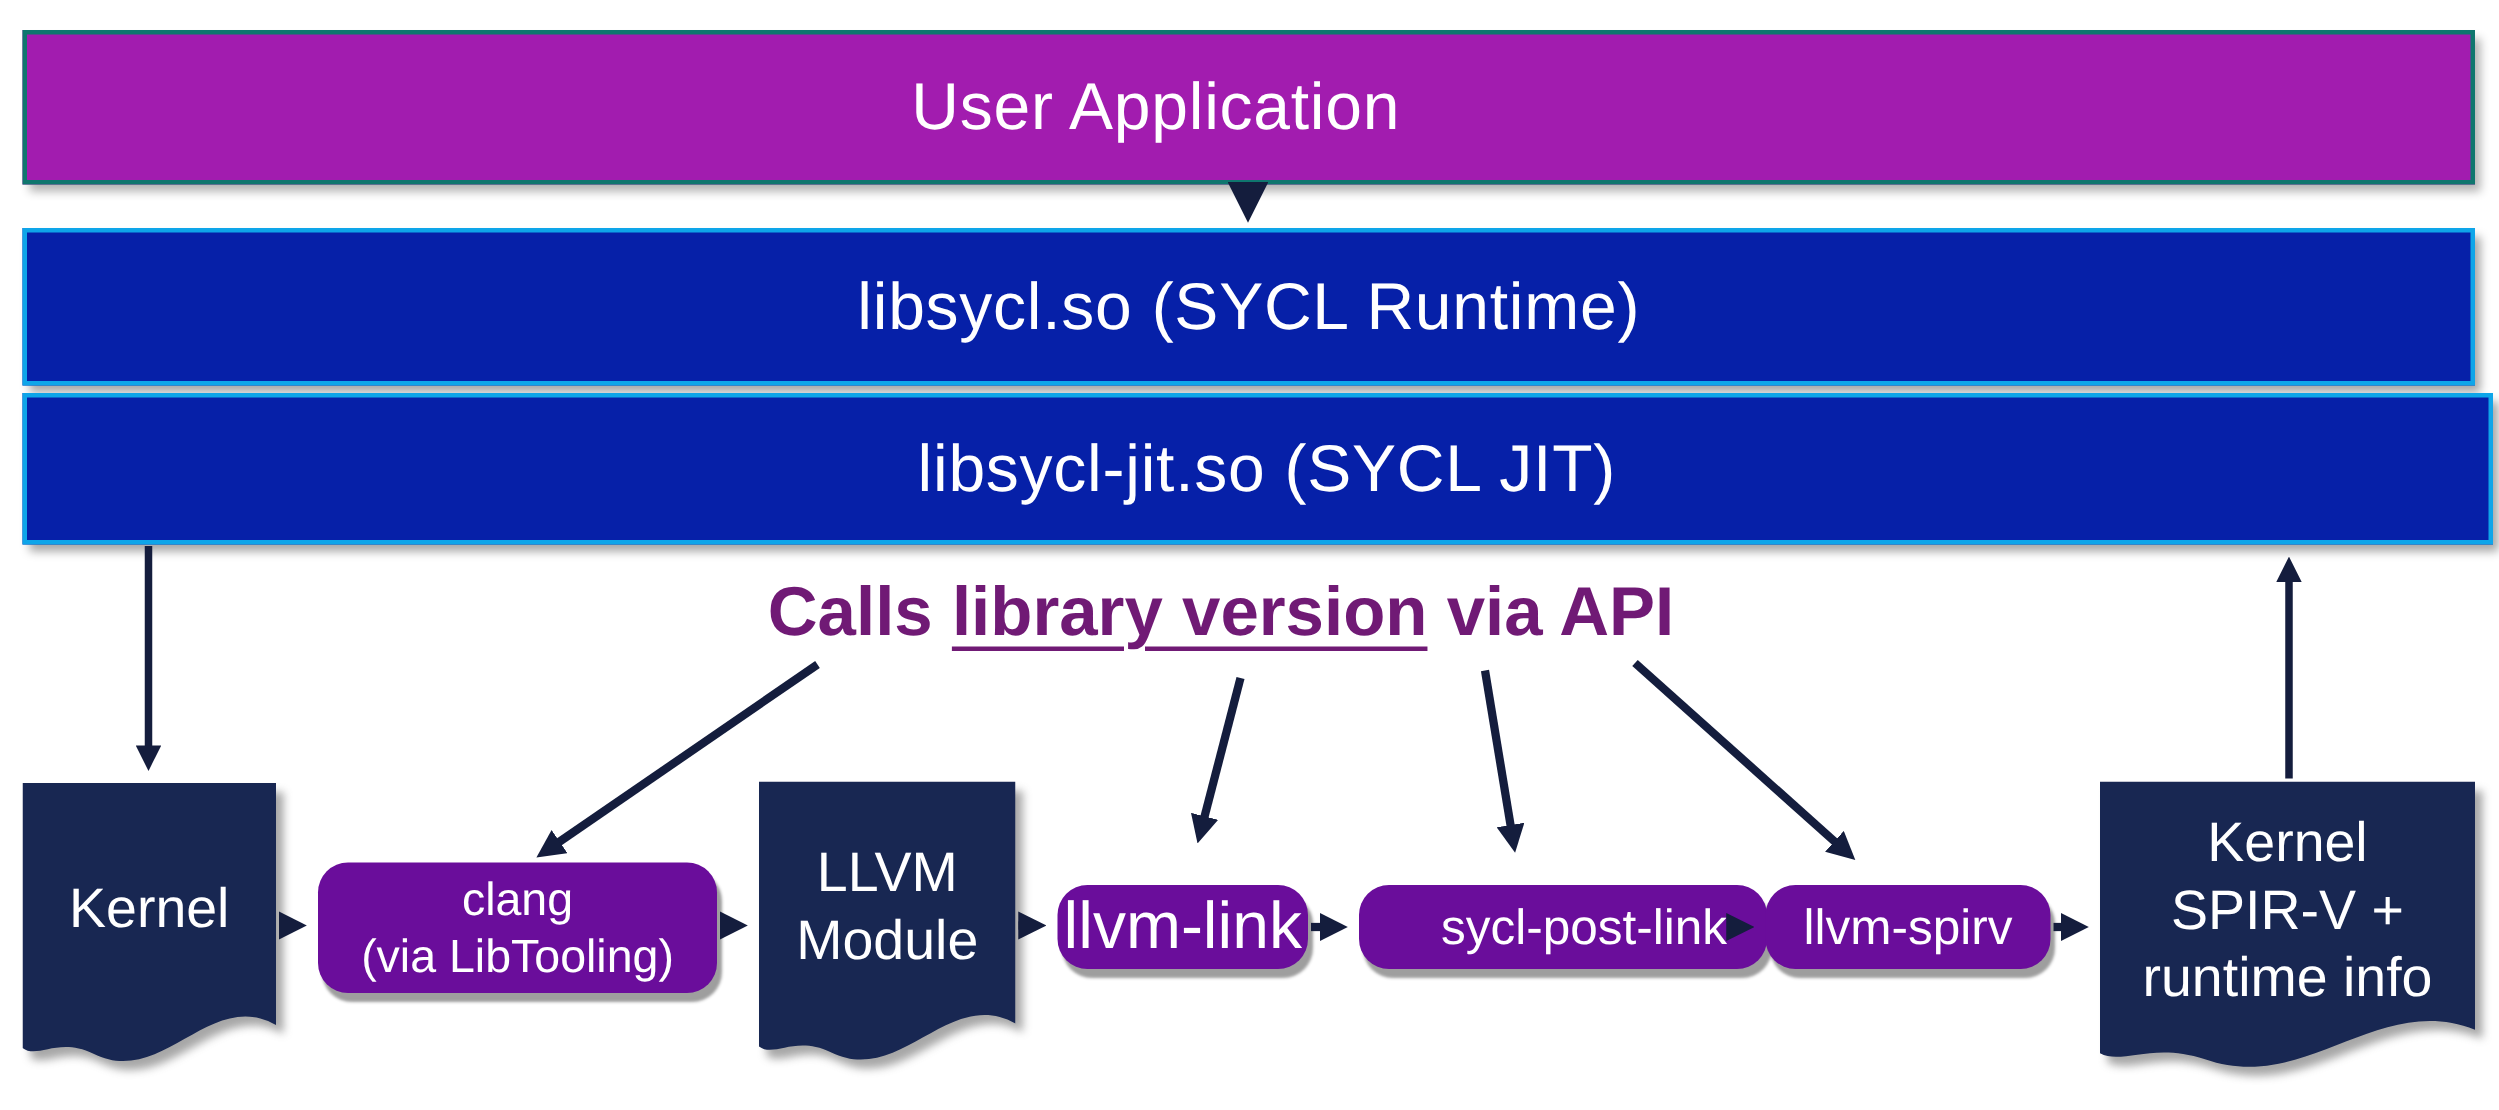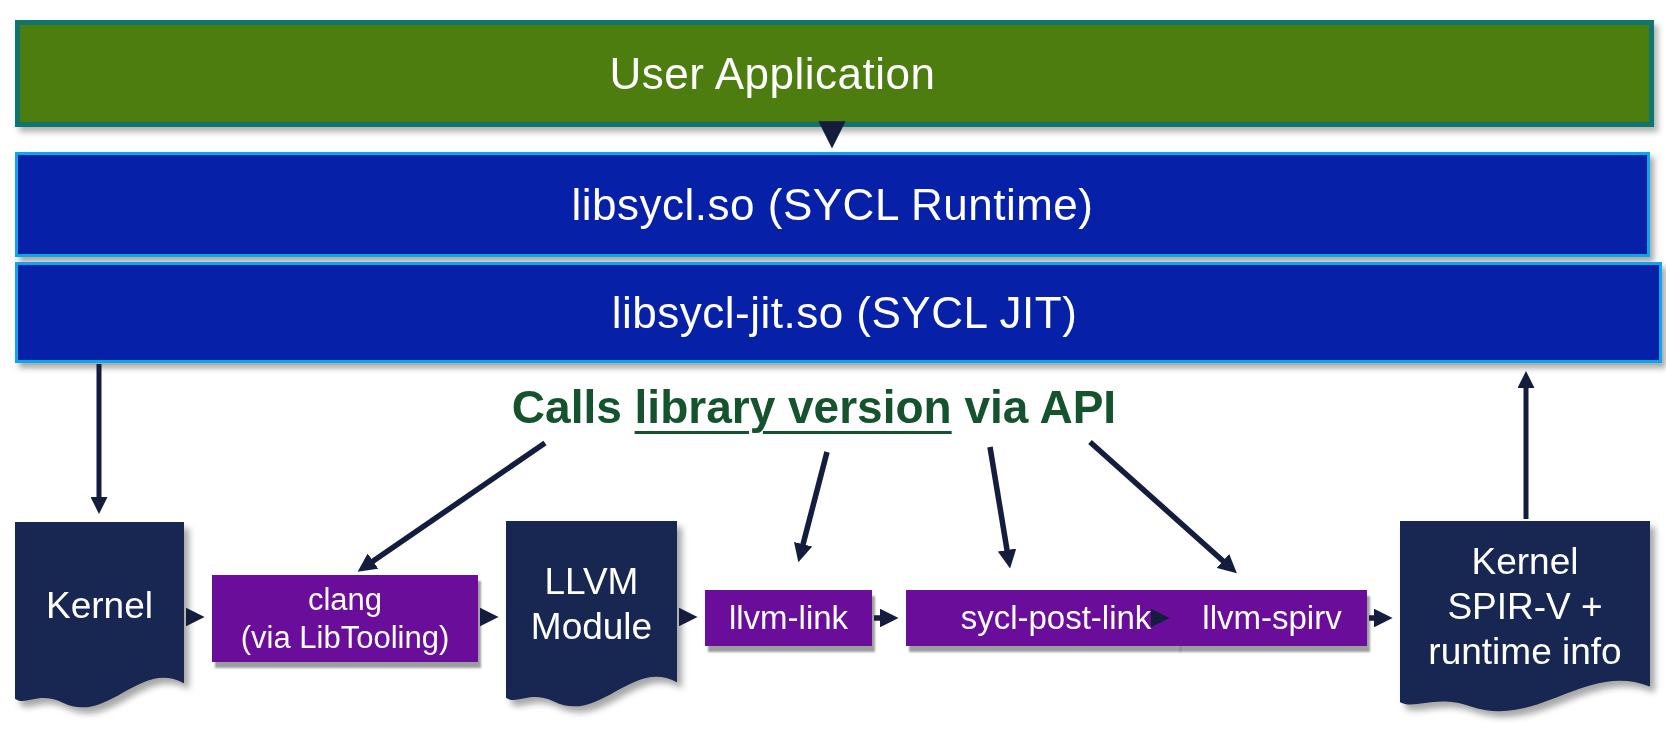--- a/index.html
+++ b/index.html
@@ -2,48 +2,48 @@
 <html><head>
 <meta charset="utf-8">
 <style>
   html,body{margin:0;padding:0;background:#ffffff;}
   body{width:1666px;height:740px;overflow:hidden;font-family:"Liberation Sans",sans-serif;}
   .stage{position:relative;width:1666px;height:740px;background:#ffffff;}
 
   
   .bar{position:absolute;left:15px;width:1629px;display:flex;align-items:center;justify-content:center;
        color:#ffffff;font-size:44px;letter-spacing:0.5px;}
-  .bar-light{top:20px;height:97px;background:#4d7c0f;border:5px solid #0f766e;
+  .bar-light{top:20px;height:97px;background:#a21caf;border:3px solid #0f766e;
              box-shadow:4px 5px 6px rgba(0,0,0,0.30);}
   .bar-dark{background:#0620a8;border:3px solid #0ea5e9;box-shadow:4px 5px 6px rgba(0,0,0,0.35);}
   .bar-runtime{top:152px;height:99px;}
   .bar-jit{top:262px;height:95px;padding-left:12px;}
   .bar-light .bar-label{position:relative;left:-62px;}
 
   
   .note{position:absolute;top:380px;left:0;width:1628px;text-align:center;
-        font-size:46px;font-weight:700;color:#14532d;}
+        font-size:46px;font-weight:700;color:#701a75;}
   .note .u{text-decoration:underline;text-decoration-thickness:3px;text-underline-offset:8px;}
 
   
   .doc{position:absolute;height:192px;filter:drop-shadow(5px 6px 3px rgba(60,60,60,0.45));}
   .doc svg{position:absolute;left:0;top:0;width:100%;height:100%;}
   .doc .doc-text{position:absolute;left:0;top:0;width:100%;height:100%;
         display:flex;flex-direction:column;align-items:center;justify-content:center;
         padding-bottom:26px;box-sizing:border-box;color:#ffffff;font-size:37px;line-height:45px;text-align:center;}
   .doc-kernel-source{left:15px;top:522px;width:169px;}
   .doc-llvm-module{left:506px;top:521px;width:171px;}
   .doc-kernel-spirv{left:1400px;top:521px;width:250px;height:197px;}
 
   
   .tool{position:absolute;background:#6a0d9b;color:#ffffff;display:flex;flex-direction:column;
         align-items:center;justify-content:center;text-align:center;
-        box-shadow:3px 6px 2px rgba(40,40,40,0.45);}
+        box-shadow:3px 6px 2px rgba(40,40,40,0.45);border-radius:20px;}
   .tool-clang{left:212px;top:575px;width:266px;height:87px;font-size:31px;line-height:38px;}
-  .tool-llvm-link{left:705px;top:590px;width:167px;height:56px;font-size:33px;}
+  .tool-llvm-link{left:705px;top:590px;width:167px;height:56px;font-size:44px;}
   .tool-sycl-post-link{left:906px;top:590px;width:244px;height:56px;font-size:33px;padding-left:28px;}
   .tool-llvm-spirv{left:1177px;top:590px;width:190px;height:56px;font-size:33px;}
 
   .arrows{position:absolute;left:0;top:0;width:1666px;height:740px;pointer-events:none;}
   .arrows line{stroke:#141d3d;}
 </style>
 </head>
 <body>
 
 <div class="stage">

